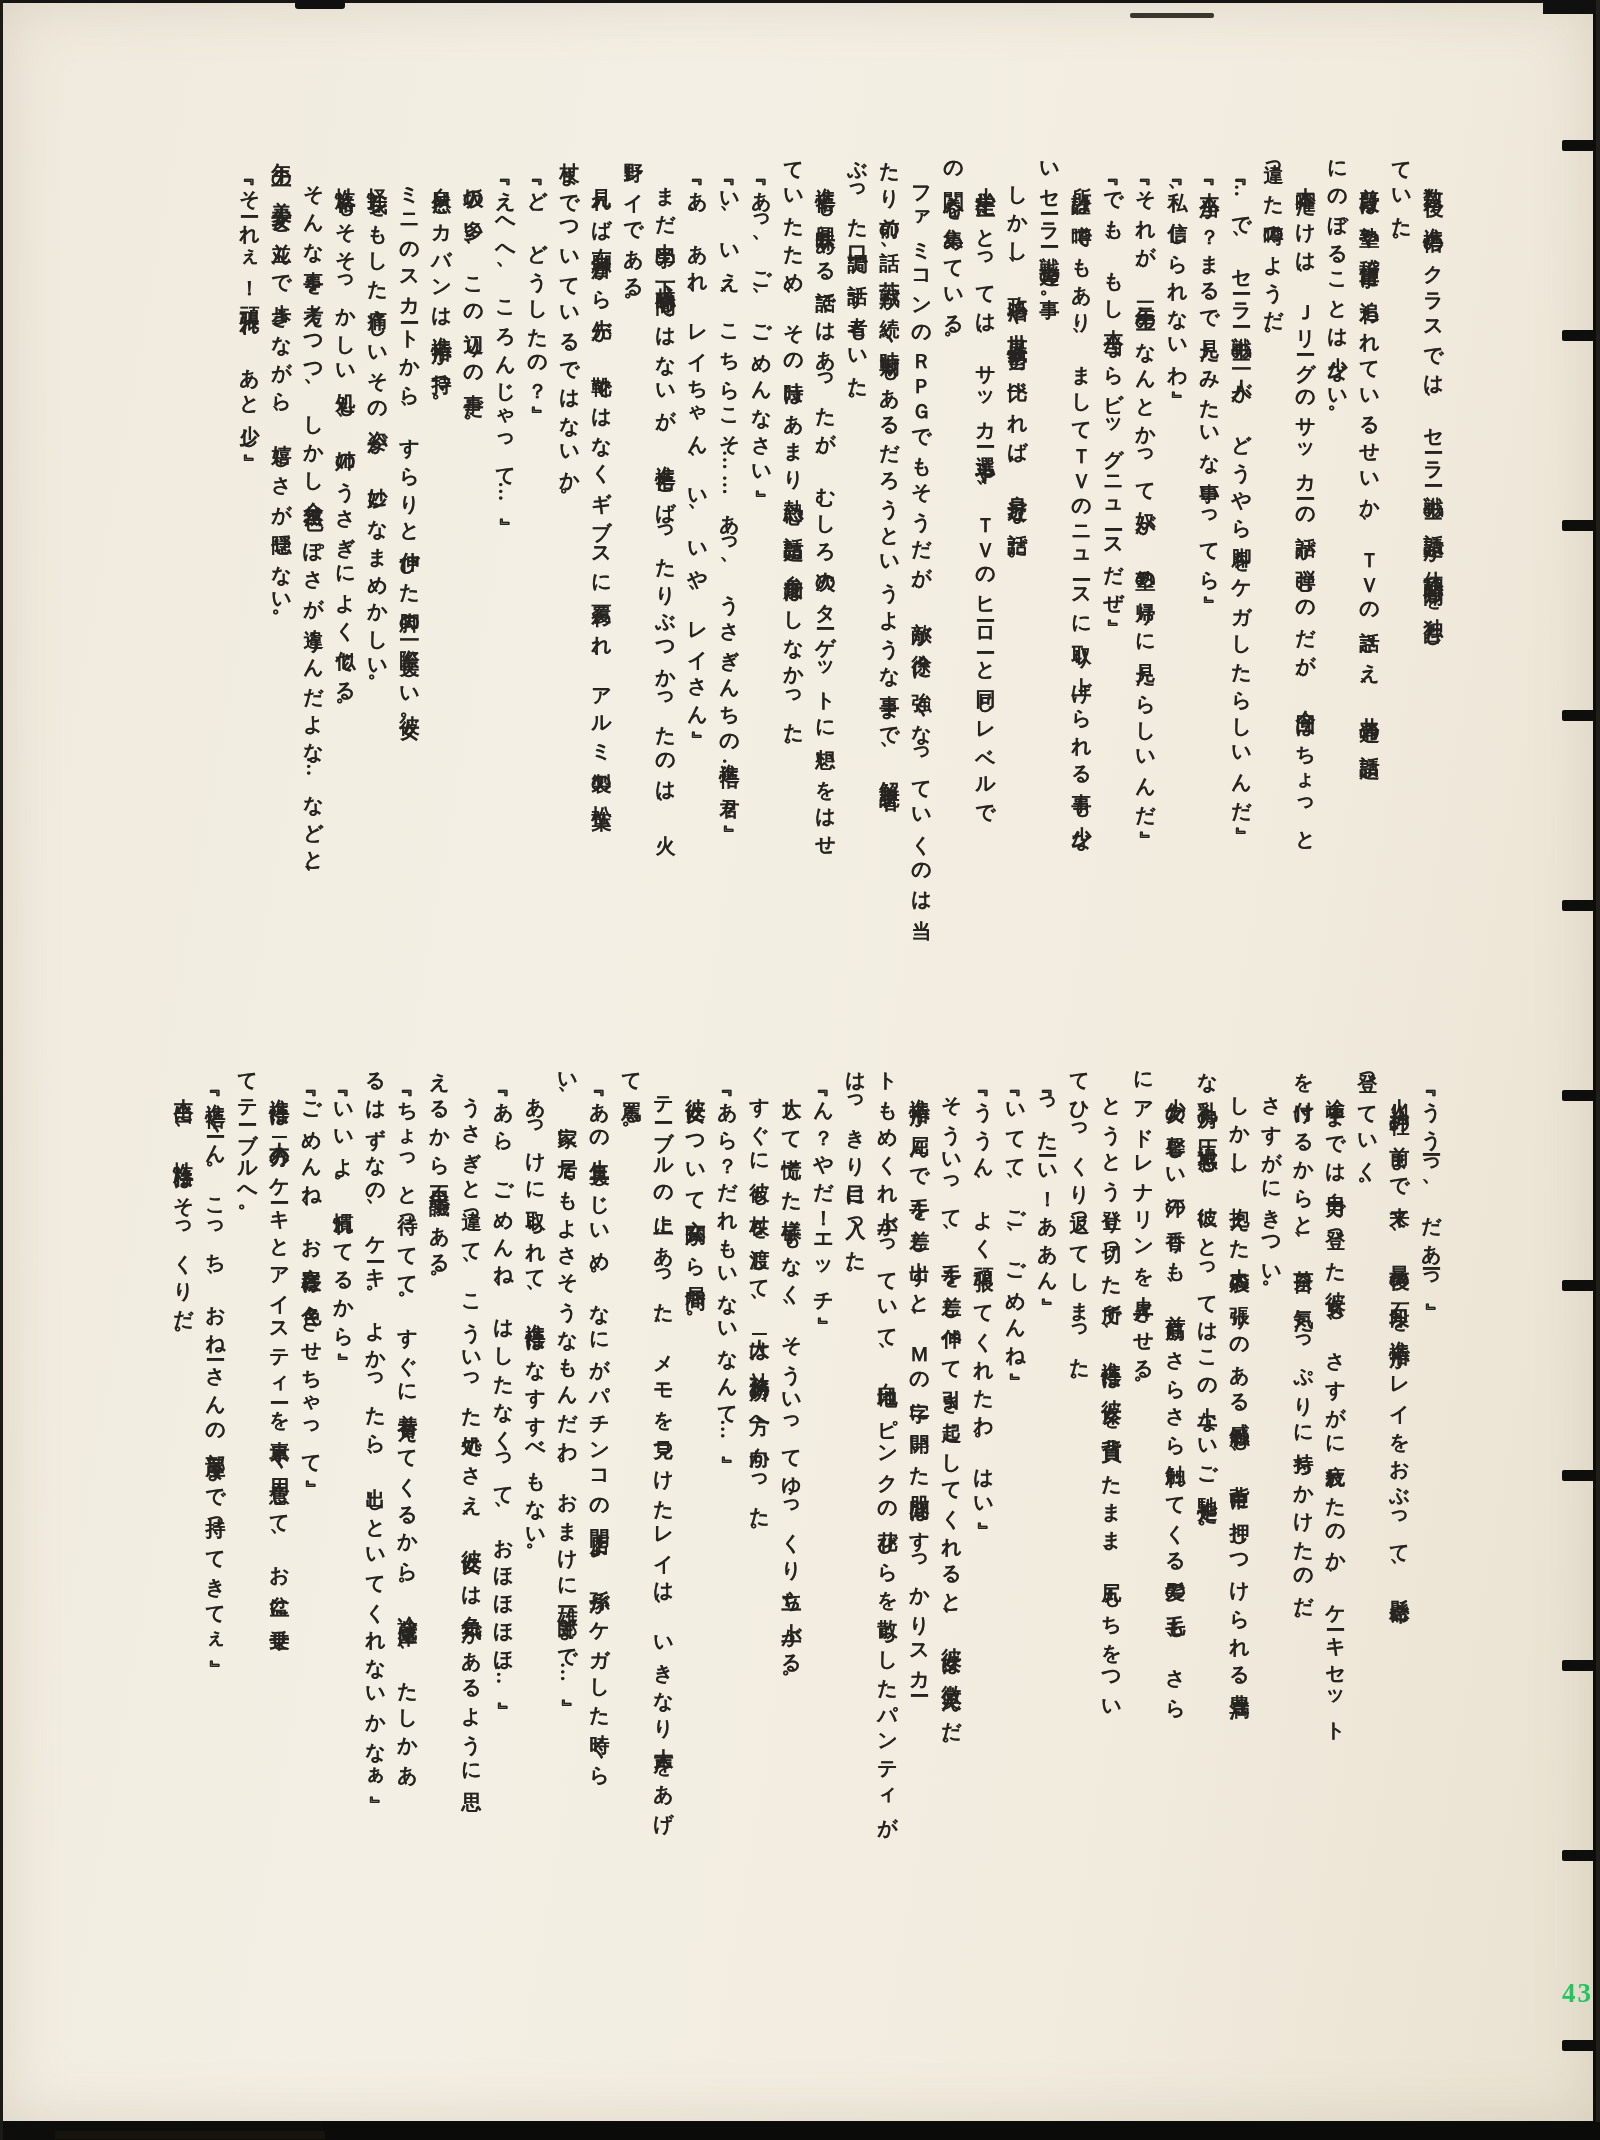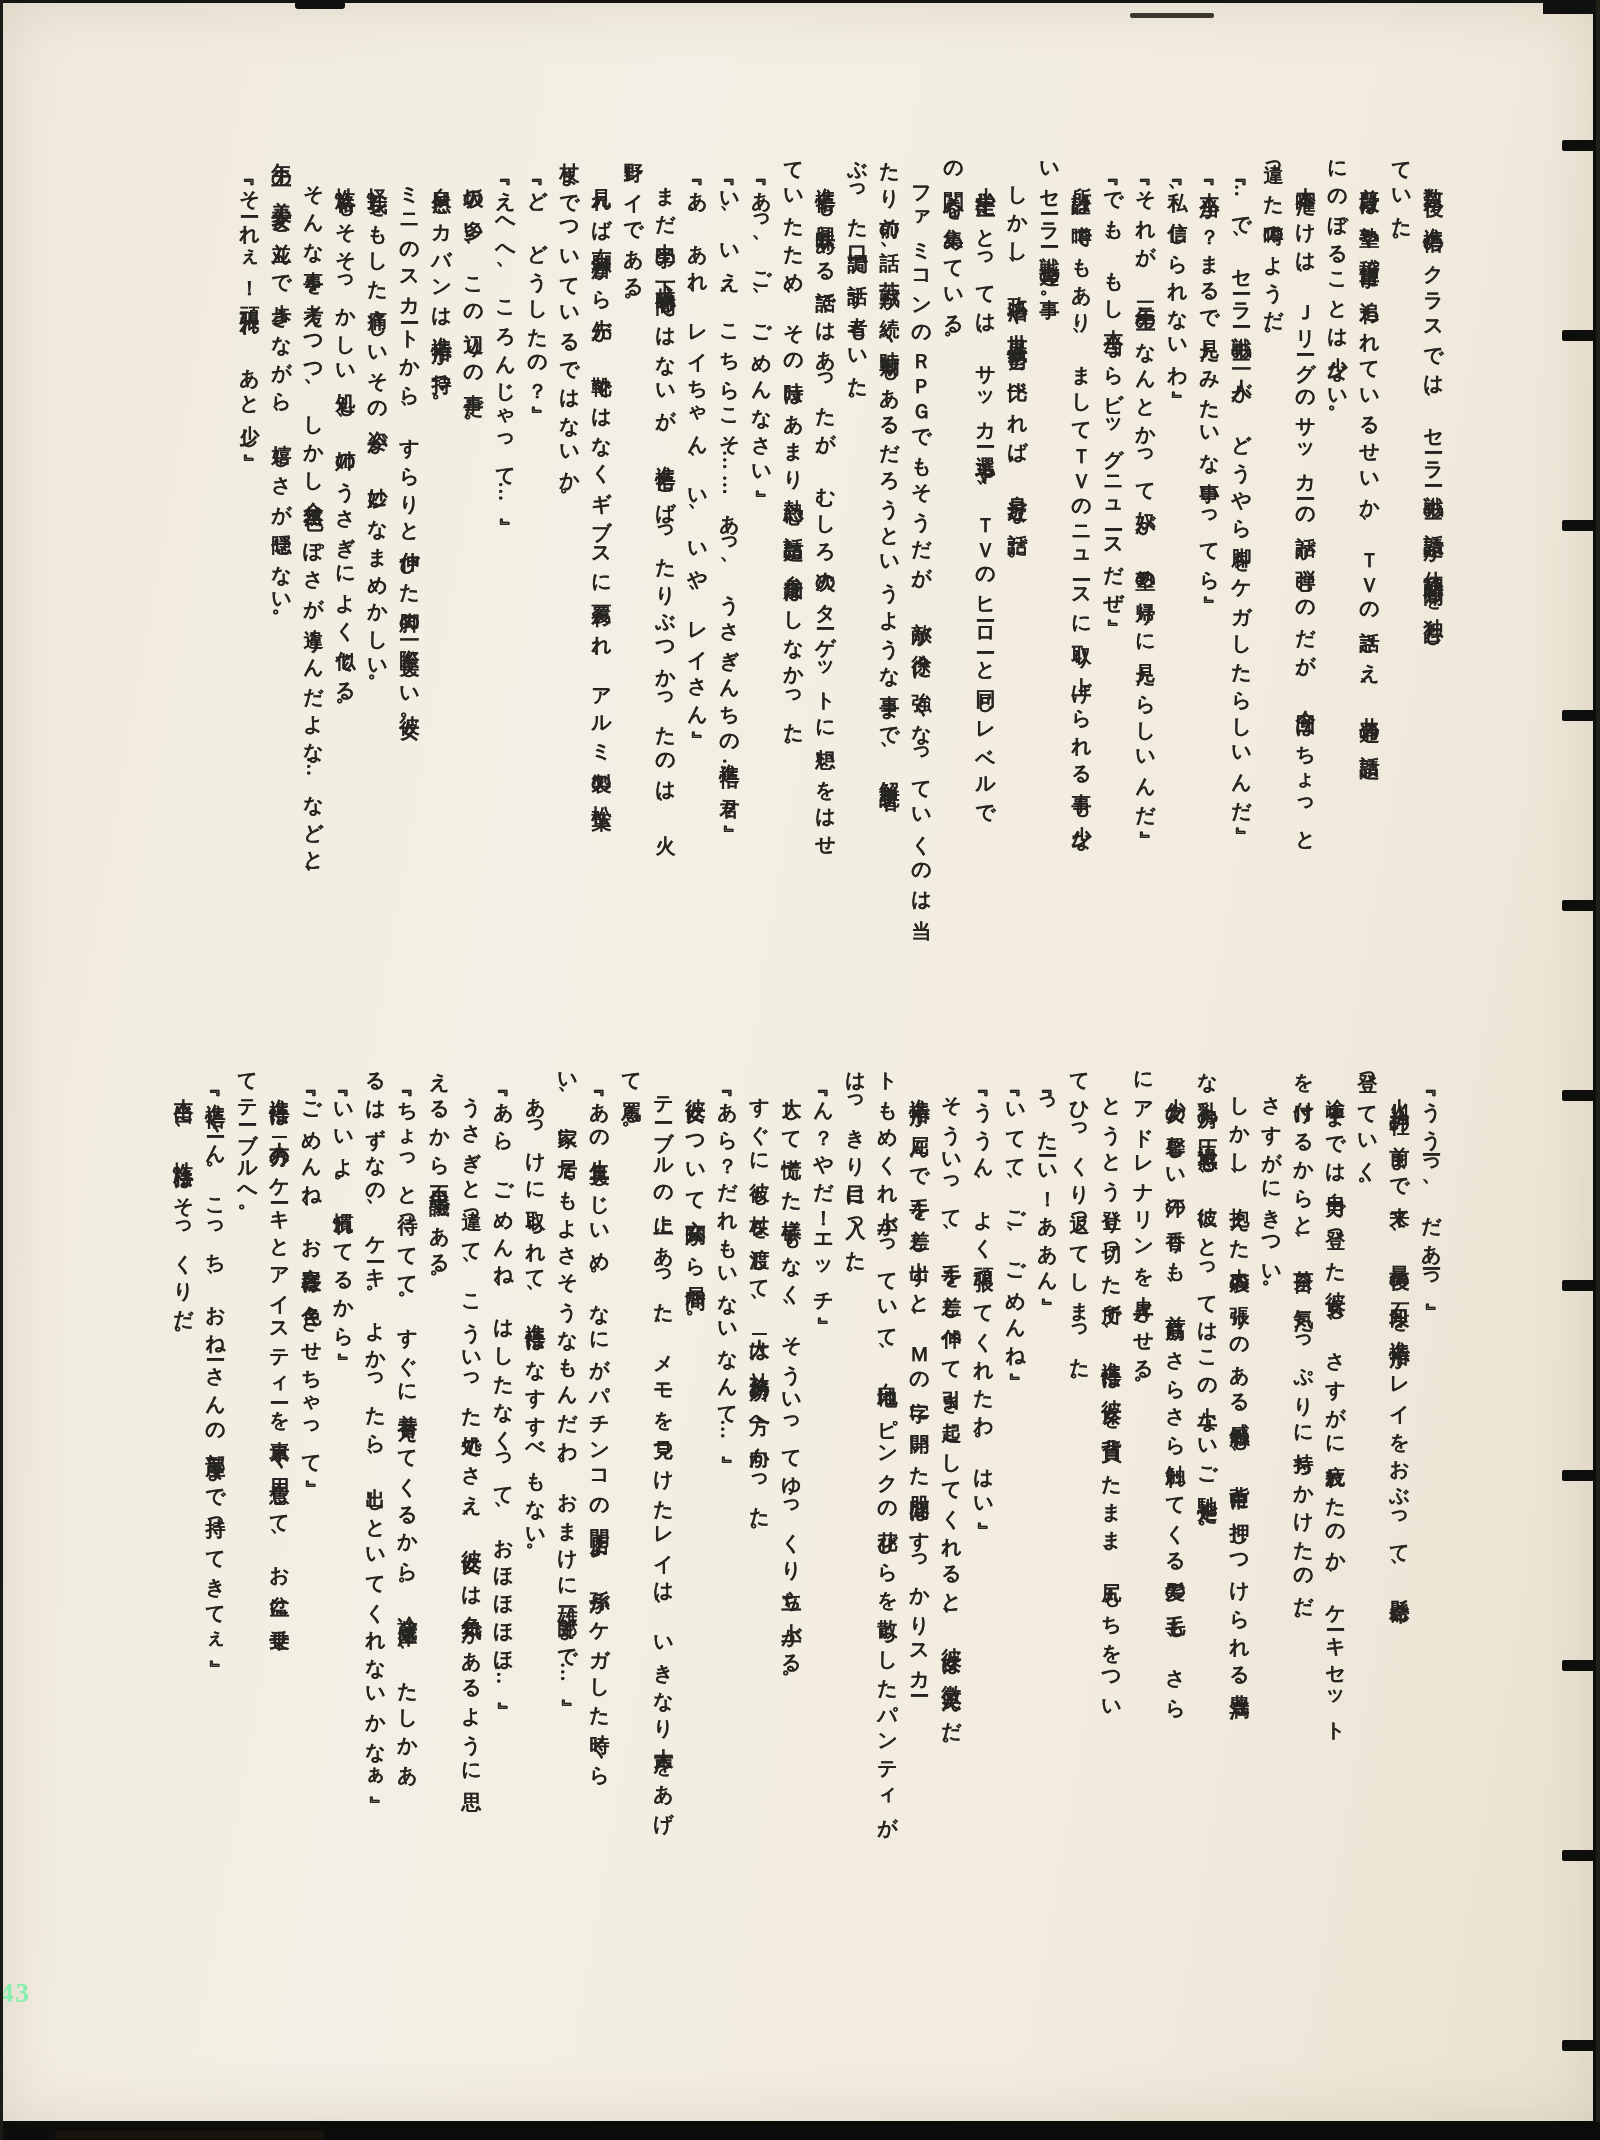--- a/index.html
+++ b/index.html
@@ -27,24 +27,24 @@
     font-weight:600;
     color:#262420;
     text-shadow:0 0 .6px rgba(38,36,32,.55);
   }
   .tblock p{margin:0;padding:0;}
   #block-top{top:147px;right:150px;height:880px;}
   #block-bottom{top:1058px;right:152px;height:890px;}
   .pagenum{
     position:absolute;
     top:1978px;left:0;width:1593px;
-    text-align:left;
+    text-align:right;
     font-size:27px;
     letter-spacing:2px;
-    color:#86efac;
+    color:#22c55e;
     font-weight:600;
   }
   .artifact{position:absolute;background:#101010;}
   .edge-top{left:0;top:0;width:1600px;height:3px;background:#161513;}
   .edge-top-blob{left:295px;top:0;width:50px;height:9px;border-radius:0 0 3px 3px;}
   .edge-top-dash{left:1130px;top:13px;width:84px;height:5px;background:#3a372f;border-radius:2px;}
   .edge-top-corner{left:1543px;top:0;width:57px;height:14px;}
   .edge-left{left:0;top:0;width:3px;height:2140px;background:#1b1a17;}
   .edge-right{right:0;top:0;width:4px;height:2140px;background:#26241e;opacity:.8;}
   .edge-bottom-main{left:322px;top:2122px;width:1278px;height:18px;background:#0b0b0a;}

